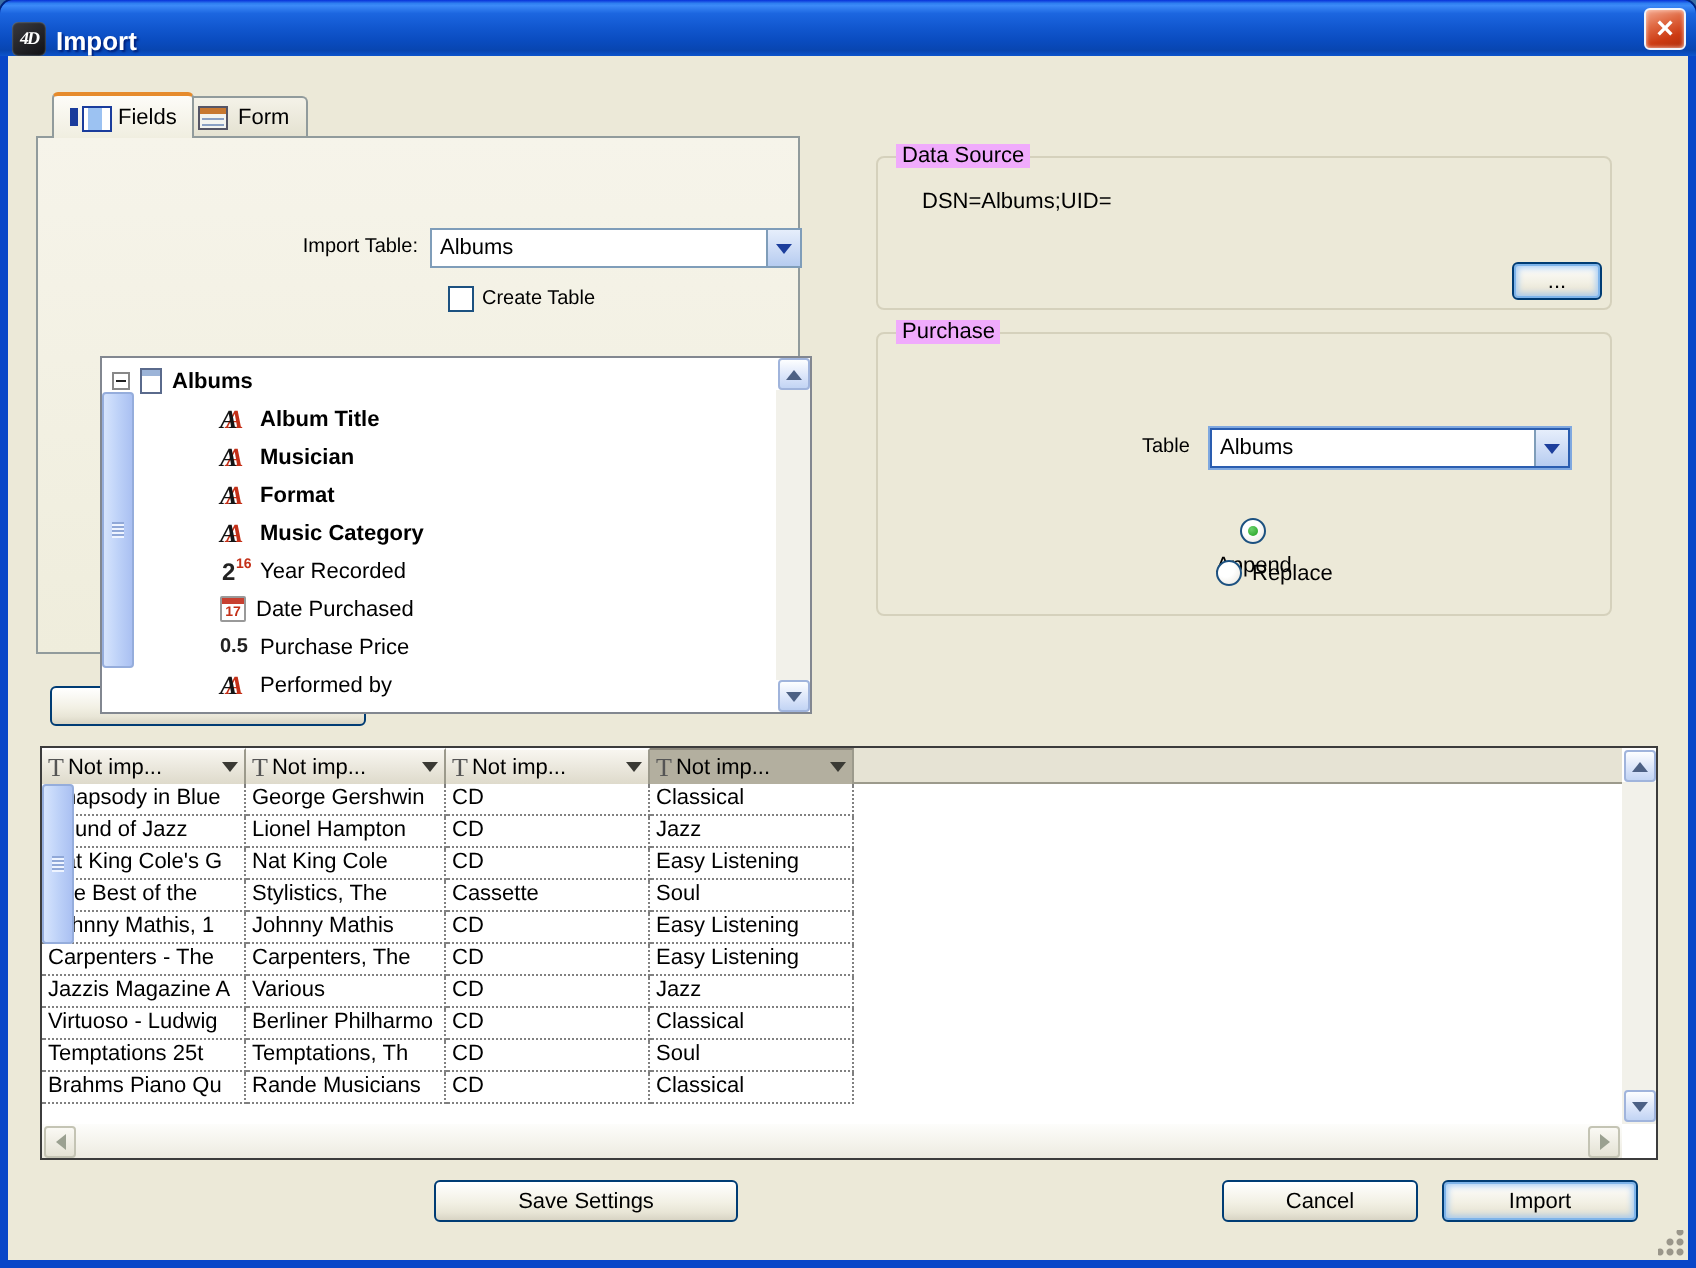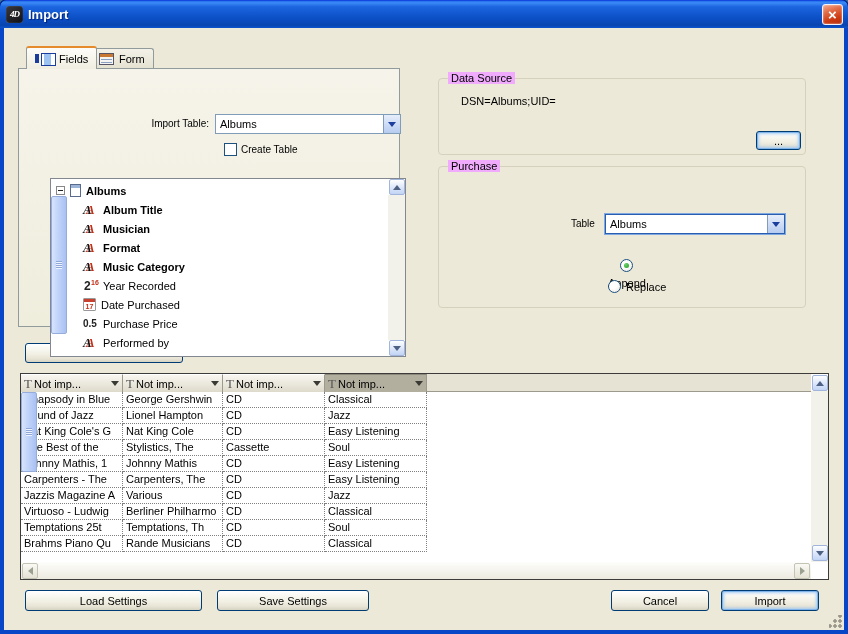--- a/index.html
+++ b/index.html
@@ -8,21 +8,21 @@
 
   .window {
     position:relative; width:848px; height:634px;
     background:#0846C8; border-radius:7px 7px 0 0;
     overflow:hidden;
     box-shadow:0 0 0 1px #00237E;
   }
   .titlebar {
     position:absolute; left:0; top:0; width:100%; height:28px;
     background:linear-gradient(180deg,#0831D9 0%,#2E7EF0 6%,#3C8AF8 10%,#1C66E0 24%,#1258D0 48%,#0A4CC0 72%,#0845B0 90%,#0C54CC 100%);
-    display:flex; align-items:center; padding:0 6px;
+    display:flex; align-items:flex-end; padding:0 6px;
     border-radius:7px 7px 0 0;
   }
   .app-icon {
     width:17px; height:17px; margin-right:5px; border-radius:3px;
     background:linear-gradient(145deg,#3A3A3E,#101014);
     color:#fff; font:italic bold 9px/17px "Liberation Serif", serif;
     text-align:center; letter-spacing:-1px;
     box-shadow:inset 0 0 1px #8AC;
   }
   .title { color:#fff; font-weight:bold; font-size:13px; text-shadow:1px 1px 1px #00237E; }
@@ -83,21 +83,21 @@
     background:radial-gradient(circle at 35% 30%,#fff 40%,#E8E4DC); position:relative; display:inline-block; }
   .radio.selected::after { content:""; position:absolute; left:3px; top:3px; width:5px; height:5px;
     border-radius:50%; background:radial-gradient(circle at 35% 30%,#6CD06C,#1FA11F); }
 
   
   .tree { position:absolute; left:31px; top:109px; width:356px; height:179px;
     border:1px solid #828790; background:#fff; overflow:hidden; }
   .tree-inner { position:absolute; left:0; top:0; right:17px; bottom:0; overflow:hidden; padding-top:2px; }
   .tree-row { height:19px; display:flex; align-items:center; font-size:11px; gap:5px; }
   .tree-row.root { padding-left:5px; font-weight:bold; }
-  .tree-row.child { padding-left:32px; }
+  .tree-row.child { padding-left:59px; }
   .tree-row.bold { font-weight:bold; }
   .expander { width:9px; height:9px; border:1px solid #888; background:#fff; position:relative; flex:none; }
   .expander::after { content:""; position:absolute; left:1px; right:1px; top:3px; height:1px; background:#222; }
 
   .ic { width:15px; height:14px; flex:none; position:relative; display:inline-block; }
   .ic-table { width:11px; height:13px; border:1px solid #5A6A8C;
     background:linear-gradient(#9CB4D8 0 3px,#fff 3px),
                repeating-linear-gradient(180deg,transparent 0 3px,#A8B8D0 3px 4px); }
   .ic-alpha::before,.ic-alpha::after { position:absolute; top:0; font:italic bold 13px/14px "Liberation Serif", serif; }
   .ic-alpha::before { content:"A"; color:#C43018; left:3px; }
@@ -376,20 +376,19 @@
 
       <div class="sb-track-h" style="left:0; right:17px; bottom:0;"></div>
       <div class="sb-btn disabled" style="left:1px; bottom:0;">
           <span class="arr left"></span>
         </div>
       <div class="sb-btn disabled" style="right:18px; bottom:0;">
           <span class="arr right"></span>
         </div>
     </div>
 
-    <div class="btn" style="left:21px; top:562px; width:177px;">Load Settings</div>
     <div class="btn" style="left:213px; top:562px; width:152px;">Save Settings</div>
     <div class="btn" style="left:607px; top:562px; width:98px;">Cancel</div>
     <div class="btn focused" style="left:717px; top:562px; width:98px;">Import</div>
 
     <div class="resize-grip"></div>
   </div>
 </div>
 
 </body></html>

